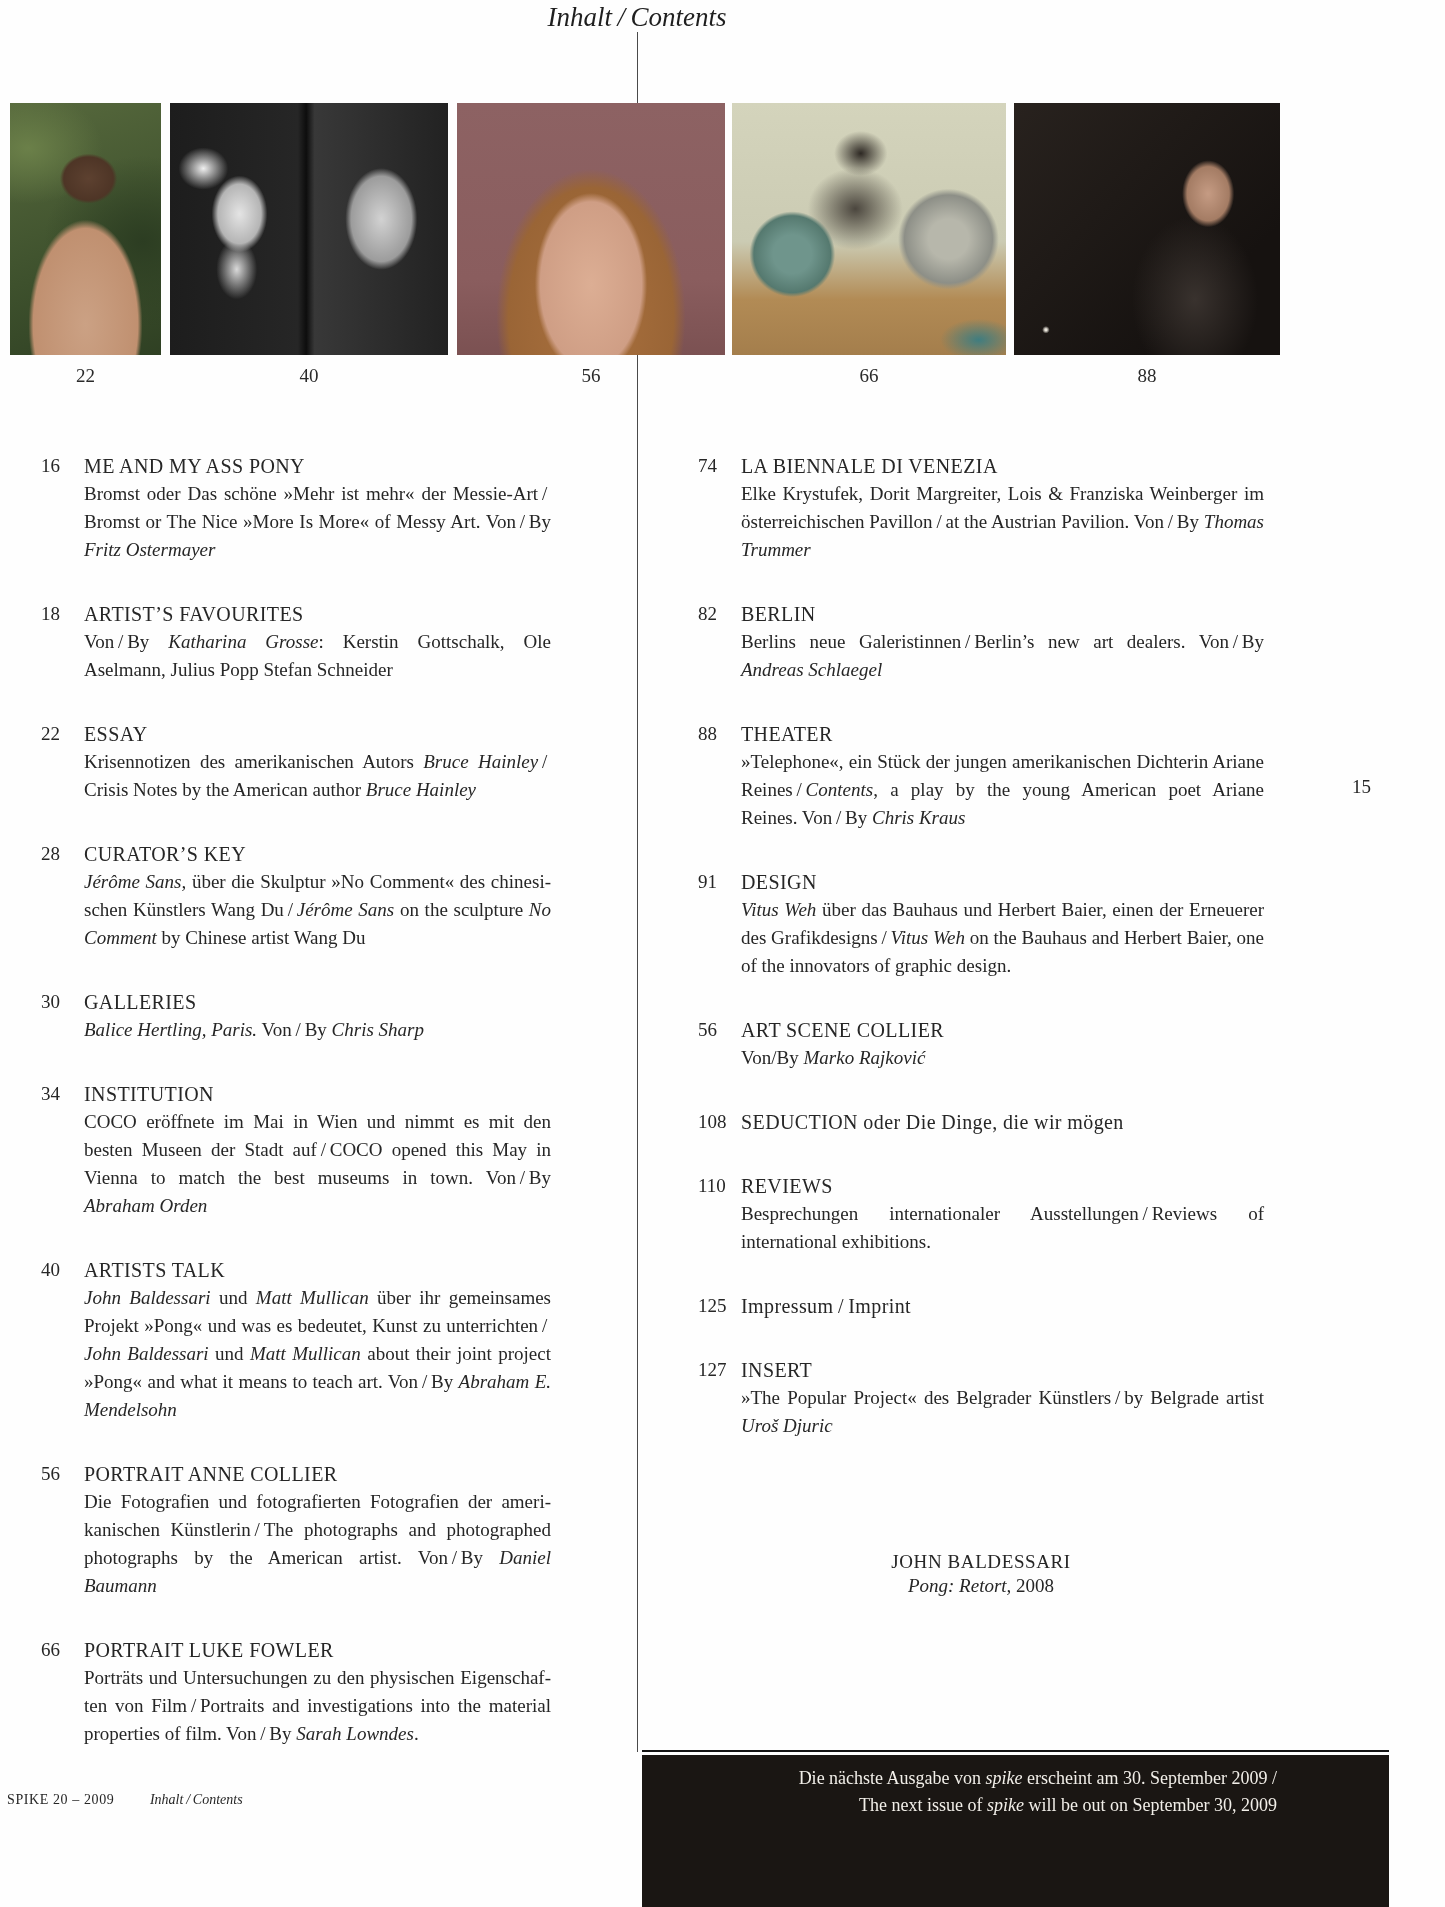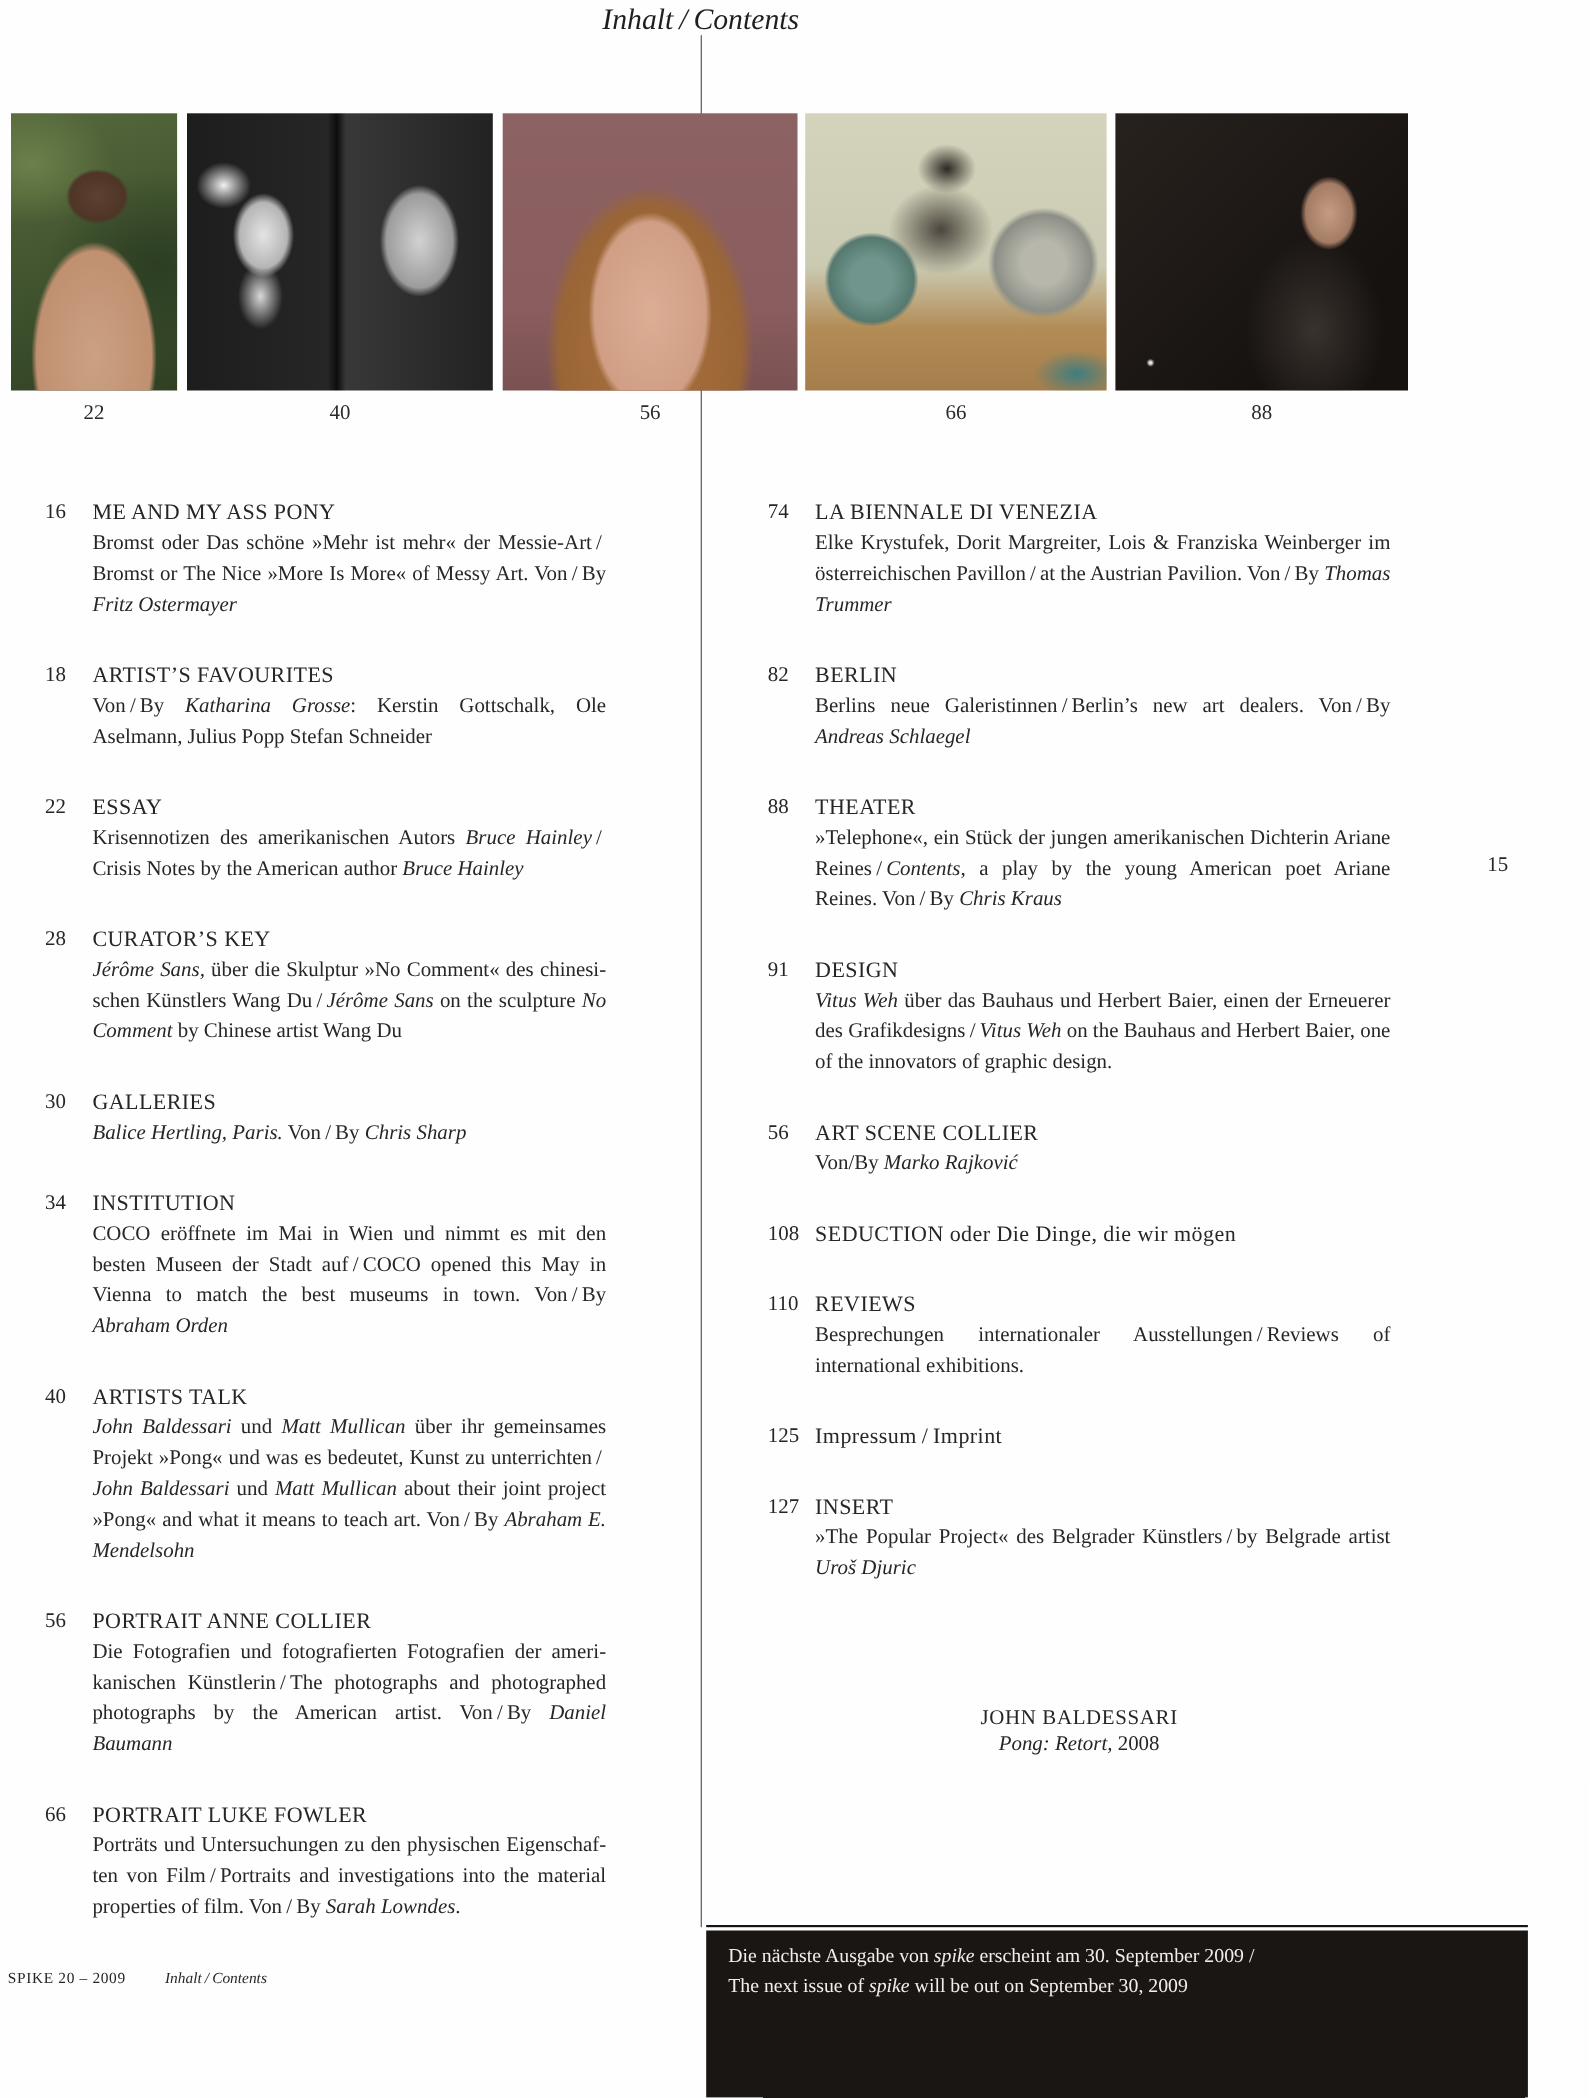--- a/index.html
+++ b/index.html
@@ -51,21 +51,21 @@
   .folio{position:absolute;left:1352px;top:746px;font-size:19px;z-index:2;margin-top:30px;}
   .cover{position:absolute;left:698px;top:1550px;width:566px;text-align:center;
          font-size:19px;line-height:24px;z-index:2;}
   .cover .artist{letter-spacing:0.6px;}
   .footer{position:absolute;left:7px;top:1792px;font-size:14px;z-index:2;}
   .footer .issue{letter-spacing:0.6px;}
   .footer .section{font-style:italic;margin-left:32px;}
   
   .next-wrap{position:absolute;left:642px;top:1750px;width:747px;z-index:3;}
   .next-rule{height:2px;background:#141414;margin-bottom:3px;}
-  .next-box{background:#1a1613;height:152px;color:#f2efe9;text-align:left;
+  .next-box{background:#1a1613;height:152px;color:#f2efe9;text-align:right;
             padding:10px 112px 0 20px;box-sizing:border-box;font-size:18px;line-height:27px;}
 </style>
 </head>
 <body>
 
 <div class="page">
   <div class="divider"></div>
   <h1 class="title">Inhalt / Contents</h1>
 
   <div id="photo-strip">

